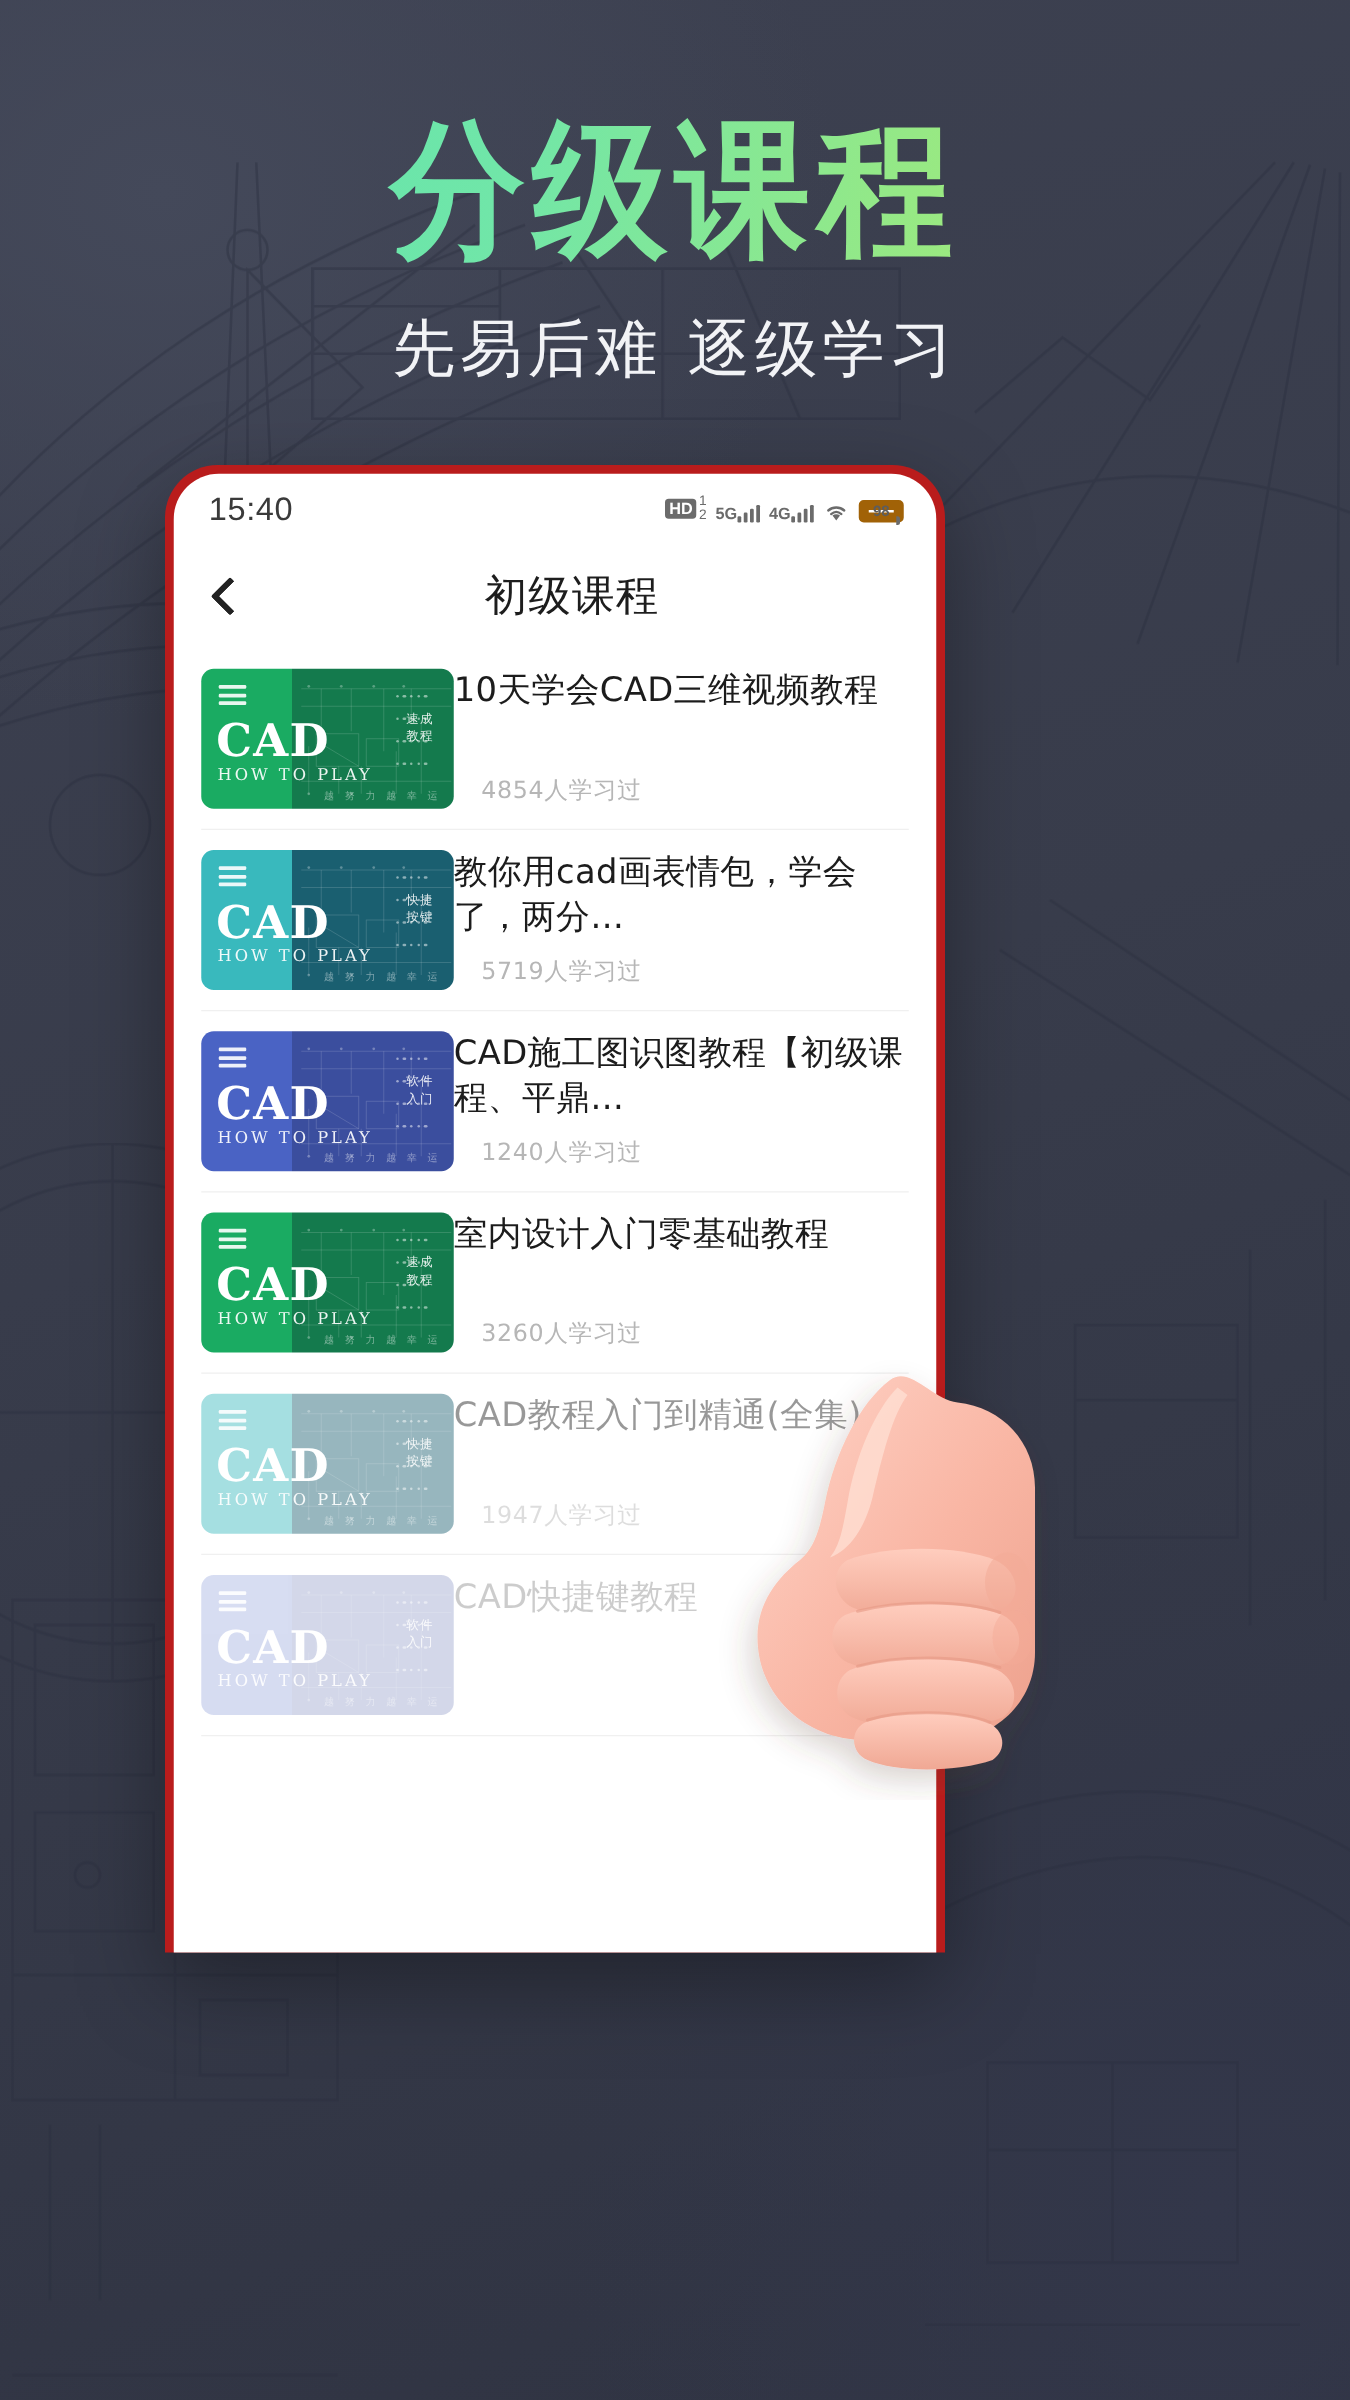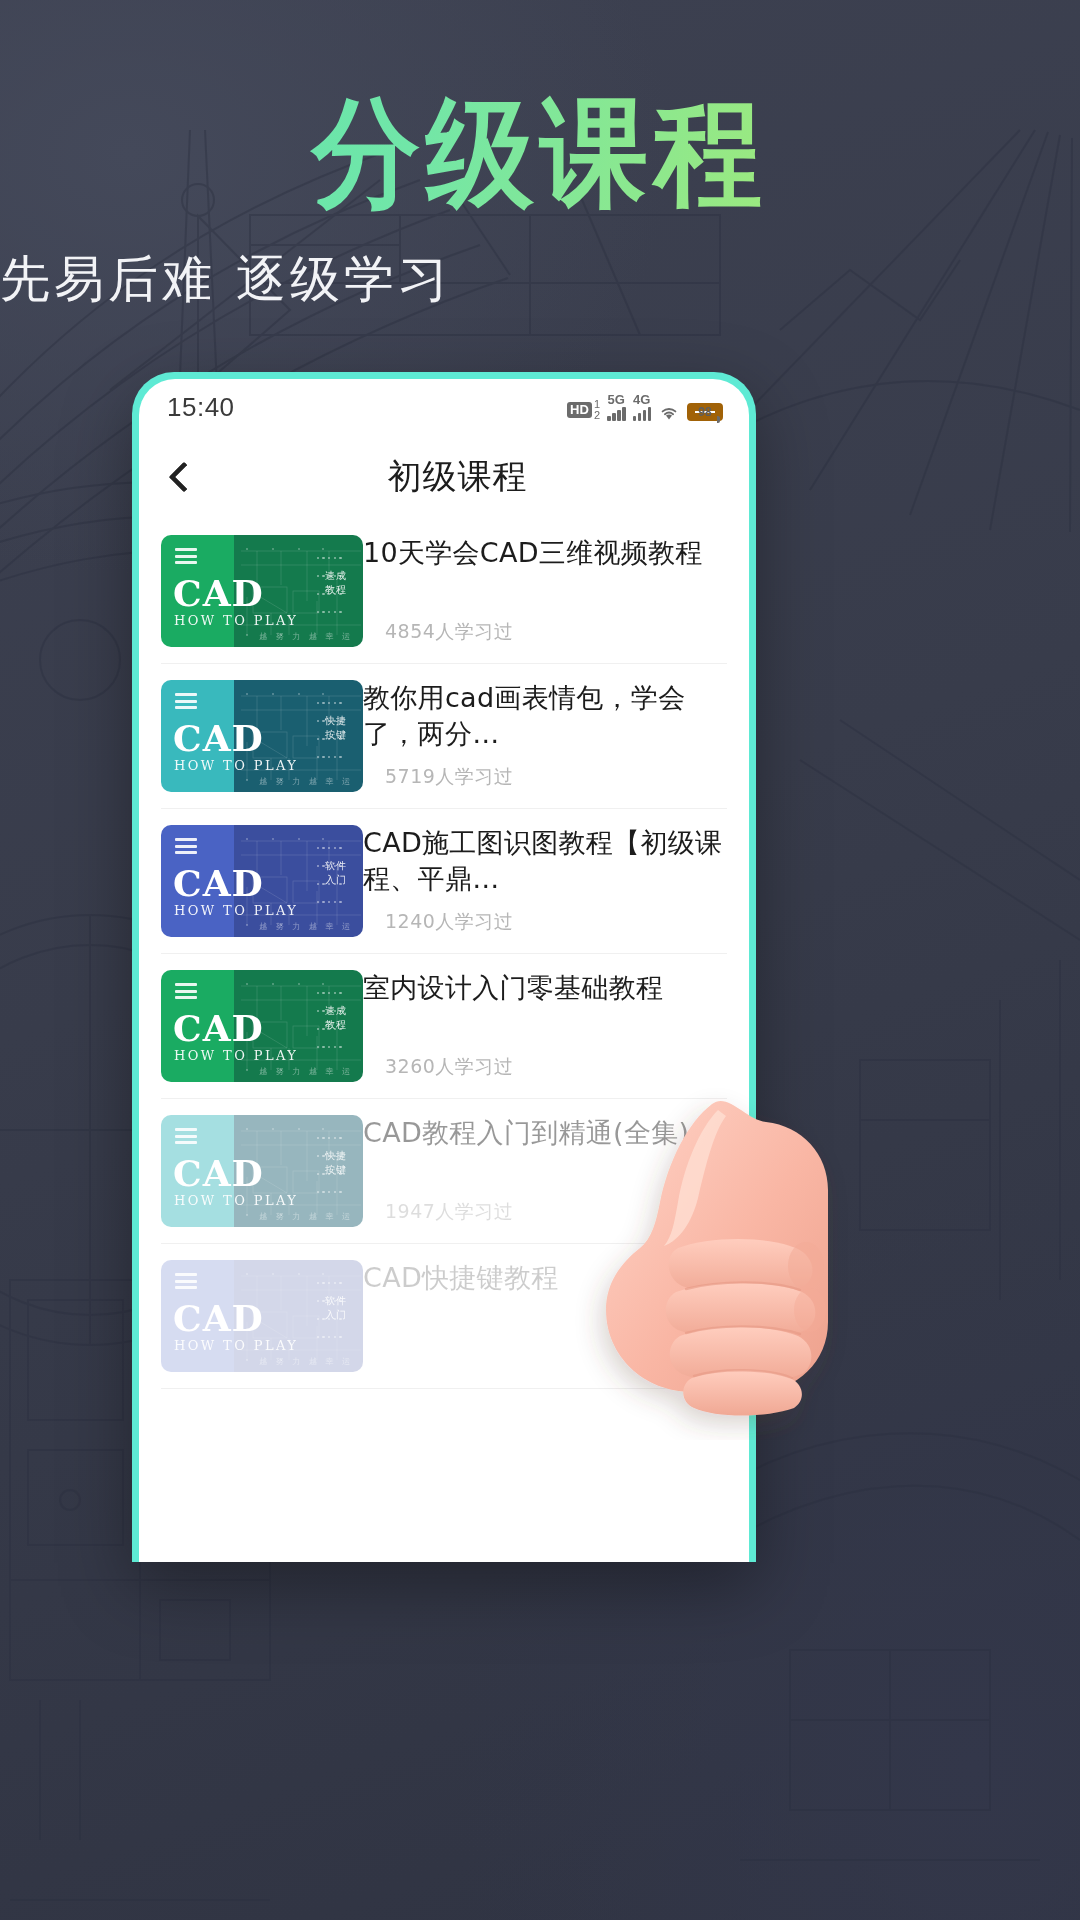--- a/index.html
+++ b/index.html
@@ -30,33 +30,33 @@
     letter-spacing:6px;
     background:linear-gradient(100deg,#57e3b0 0%,#71e6a8 38%,#9ce97f 72%,#a7eb76 100%);
     -webkit-background-clip:text; background-clip:text;
     color:transparent;
     -webkit-text-fill-color:transparent;
     font-family:"DejaVu Sans","Liberation Sans",sans-serif;
     transform:scaleY(1.1);
   }
   .subhead{
     position:absolute; top:246px; left:0; width:1080px;
-    text-align:left;
+    text-align:center;
     font-size:50px; letter-spacing:4px;
     color:#f2f3f6;
     font-family:"DejaVu Sans","Liberation Sans",sans-serif;
   }
 
   
   #phone{
     position:absolute;
     left:132px; top:372px;
     width:624px; height:1190px;
     border-radius:42px 42px 0 0;
-    background:#5eead4;
+    background:#b91c1c;
     padding:7px 7px 0 7px;
     box-shadow:0 24px 70px rgba(0,0,0,.35);
   }
   #screen{
     width:100%; height:100%;
     background:#ffffff;
     border-radius:36px 36px 0 0;
     overflow:hidden;
     position:relative;
   }
@@ -69,21 +69,21 @@
   .st-time{ font-size:26px; letter-spacing:.5px; color:#3a3a3a;}
   .st-right{ margin-left:auto; display:flex; align-items:flex-end; gap:7px;}
   .hd-badge{
     display:flex; align-items:center; gap:1px;
   }
   .hd-box{
     background:#6b6b6b; color:#fff; font-size:13px; font-weight:bold;
     border-radius:3px; padding:1px 3px; line-height:1.1; letter-spacing:0;
   }
   .hd-sub{ display:flex; flex-direction:column; font-size:11px; color:#6b6b6b; line-height:1; margin-left:1px;}
-  .net-grp{ display:flex; flex-direction:column; align-items:center; }
+  .net-grp{ display:flex; flex-direction:row; align-items:center; }
   .net-label{ font-size:13px; font-weight:bold; color:#6b6b6b; line-height:1; }
   .bars{ display:flex; align-items:flex-end; gap:1.5px; height:14px; margin-top:1px;}
   .bars i{ display:block; width:3.5px; background:#6b6b6b; border-radius:1px;}
   .bars i:nth-child(1){height:5px} .bars i:nth-child(2){height:8px}
   .bars i:nth-child(3){height:11px} .bars i:nth-child(4){height:14px}
   .wifi{ width:22px; height:16px; position:relative;}
   .batt{
     border:8px solid #a16207; border-radius:4px; width:36px; height:18px;
     display:flex; align-items:center; justify-content:center;
     font-size:12px; color:#5d5d5d; font-weight:bold; position:relative;

